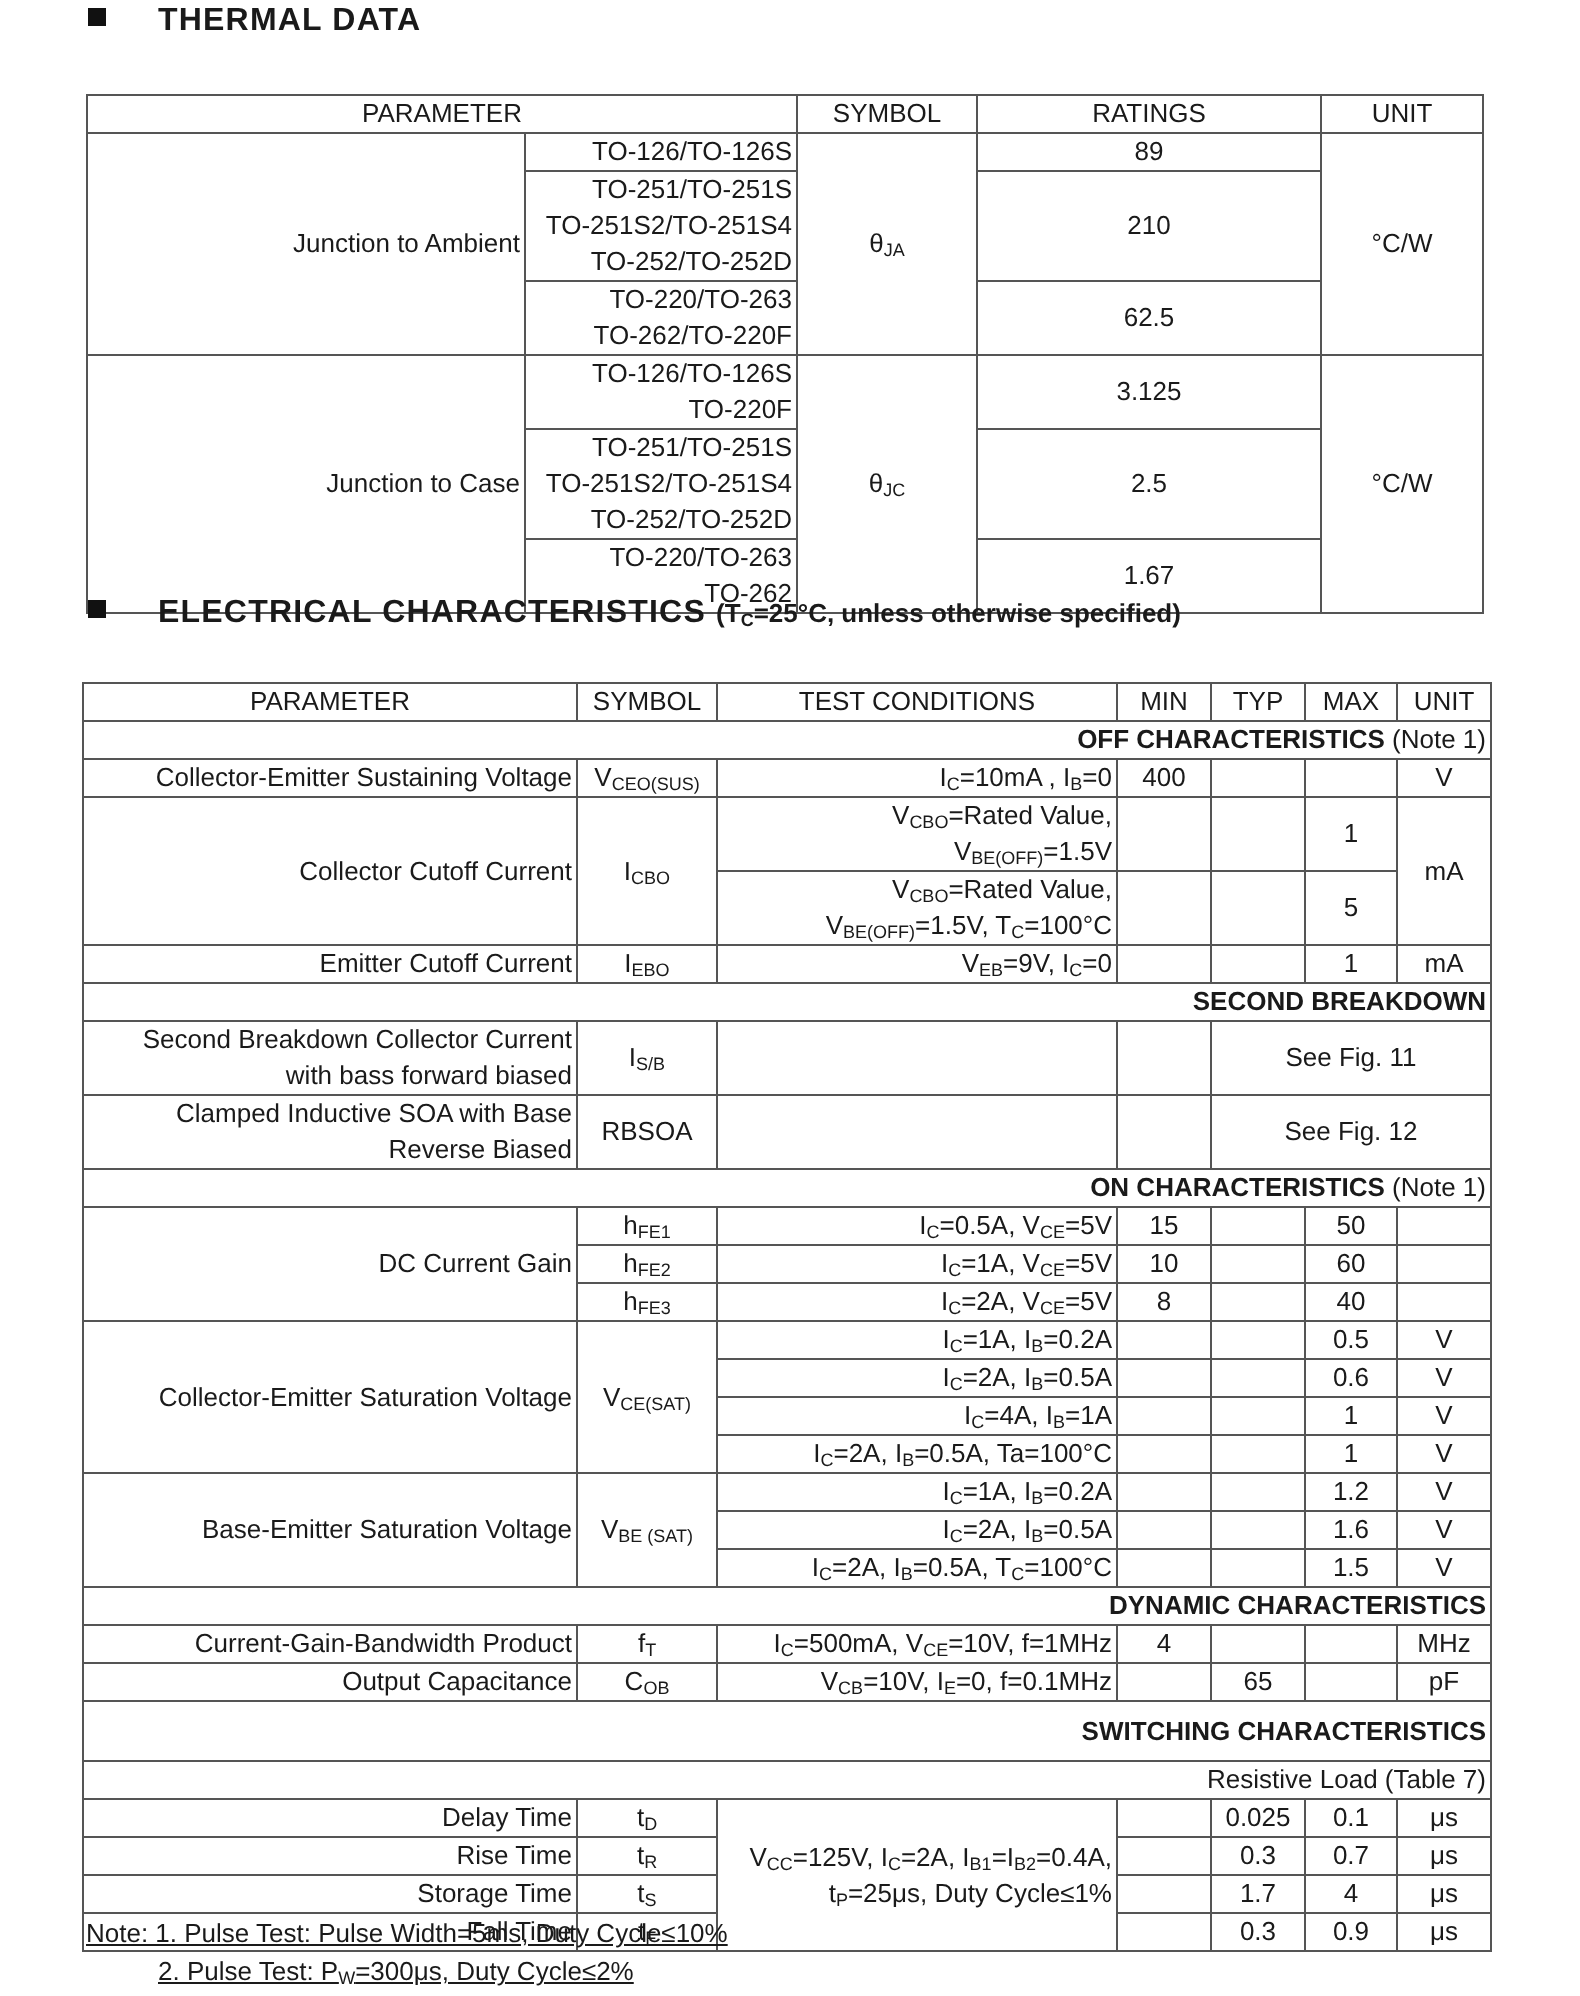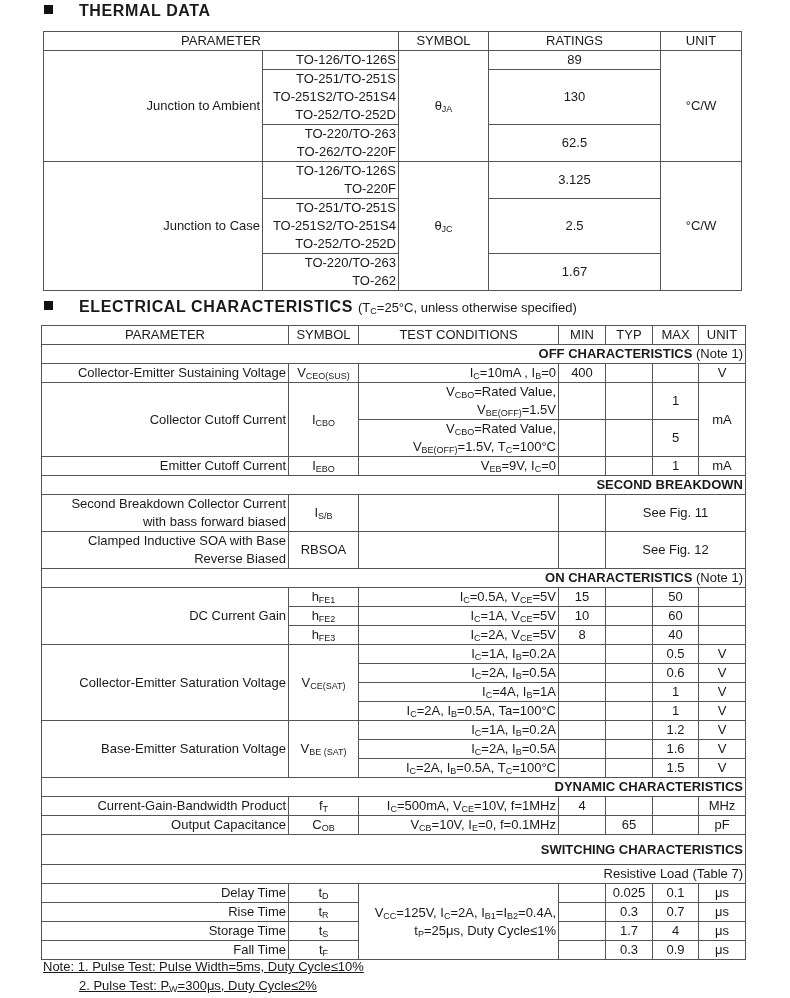--- a/index.html
+++ b/index.html
@@ -1,21 +1,21 @@
 <!DOCTYPE html>
 <html><head>
 <meta charset="utf-8">
 <style>
   html, body { margin:0; padding:0; background:#fff; }
   body { width:790px; height:998px; position:relative; overflow:hidden;
          font-family:"Liberation Sans", sans-serif; color:#1a1a1a; font-size:13px; }
   .sec-title { position:absolute; left:44px; font-weight:bold; font-size:16px; letter-spacing:0.6px; white-space:nowrap; }
   .sec-title .bullet { display:inline-block; width:9px; height:9px; background:#111; margin-right:26px; vertical-align:2px; }
-  .sec-title .sub { font-weight:normal; font-size:13px; letter-spacing:0; }
-  table { position:absolute; border-collapse:collapse; table-layout:fixed; }
+  .sec-title .sub { font-weight:bold; font-size:13px; letter-spacing:0; }
+  table { position:absolute; border-collapse:collapse; table-layout:fixed;margin-top:16px; }
   td, th { border:1.5px solid #555; padding:0 2px; font-weight:normal; font-size:13px; line-height:18px; vertical-align:middle; overflow:hidden; }
   .c { text-align:center; }
   .l { text-align:right; }
   sub { font-size:9px; vertical-align:-2px; line-height:0; }
   .grp { font-weight:bold; }
   .grp .norm { font-weight:normal; }
   #thermal { left:43px; top:31px; width:698px; }
   #thermal td, #thermal th { padding:0 2px; }
   #elec { left:41px; top:325px; width:704px; }
   .notes { position:absolute; left:43px; top:957px; font-size:13px; line-height:19px;text-decoration:underline; }
@@ -52,21 +52,21 @@
     <td rowspan="3" class="c"><span>θ</span><sub>JA</sub></td>
     <td class="c">89</td>
     <td rowspan="3" class="c">°C/W</td>
   </tr>
   <tr style="height:55px">
     <td class="l">
       <div>TO-251/TO-251S</div>
       <div>TO-251S2/TO-251S4</div>
       <div>TO-252/TO-252D</div>
     </td>
-    <td class="c">130</td>
+    <td class="c">210</td>
   </tr>
   <tr style="height:37px">
     <td class="l">
       <div>TO-220/TO-263</div>
       <div>TO-262/TO-220F</div>
     </td>
     <td class="c">62.5</td>
   </tr>
 
   <tr style="height:37px">

